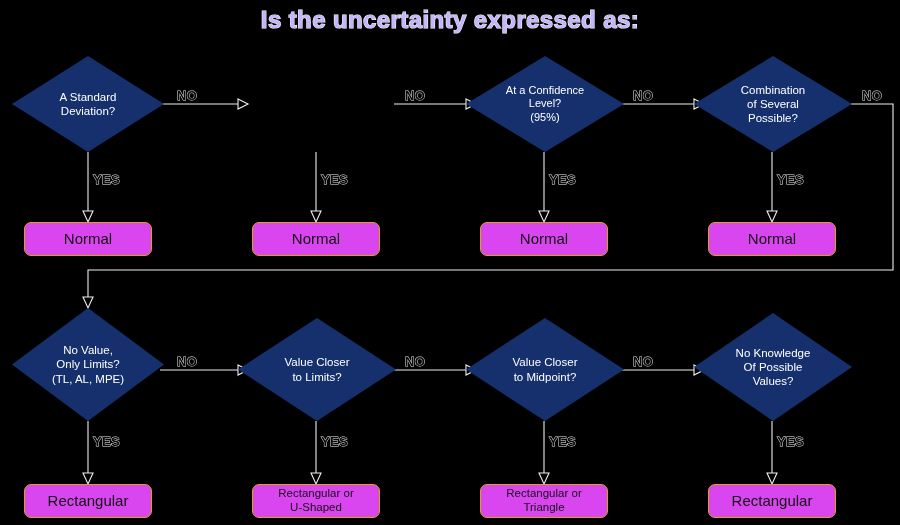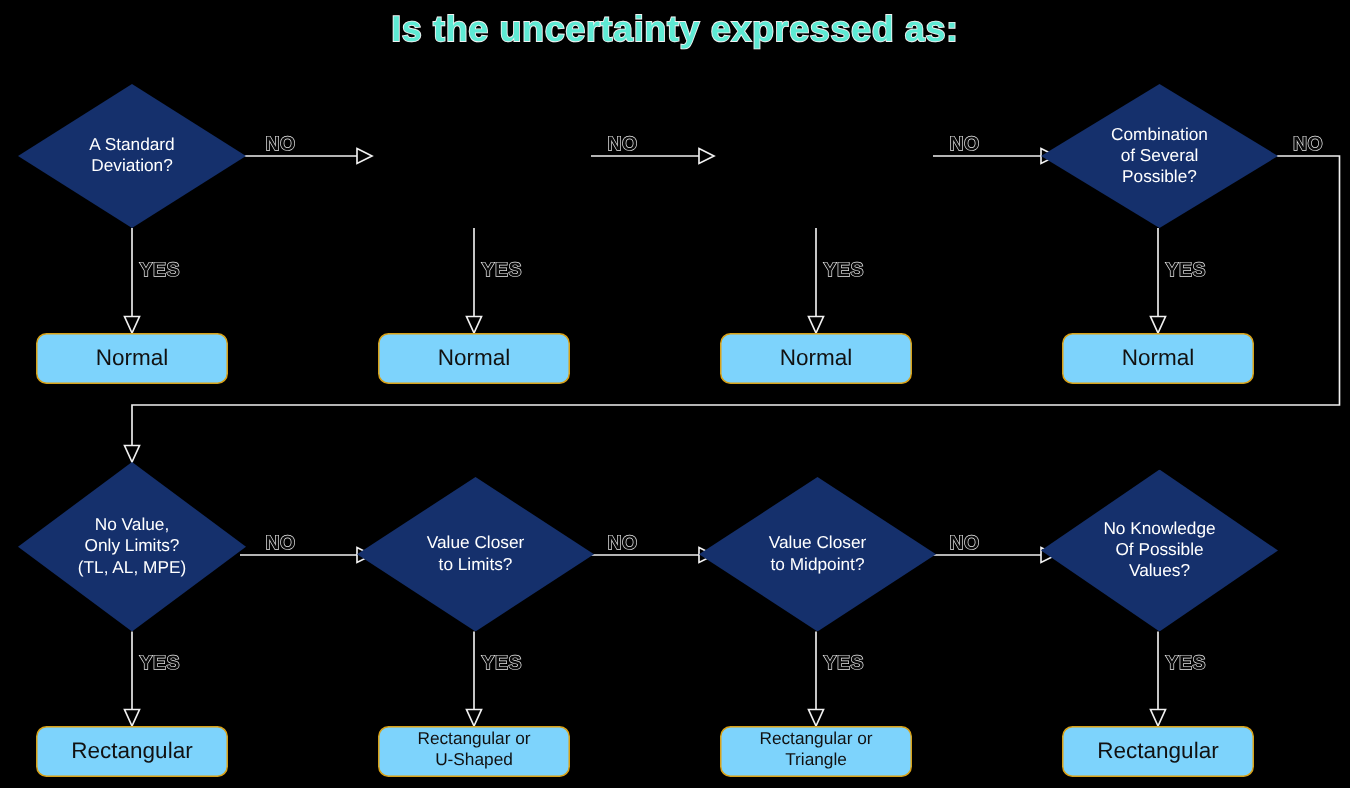--- a/index.html
+++ b/index.html
@@ -23,21 +23,21 @@
   
   .title {
     position: absolute;
     left: 0;
     top: 6px;
     width: 900px;
     text-align: center;
     font-size: 24px;
     font-weight: bold;
     letter-spacing: 0.4px;
-    color: #5eead4;
+    color: #c4b5fd;
     -webkit-text-stroke: 1.2px #f2f2f2;
     paint-order: stroke fill;
     white-space: nowrap;
   }
   
   .diamond {
     position: absolute;
     background: #15306c;
     clip-path: polygon(50% 0%, 100% 50%, 50% 100%, 0% 50%);
     display: flex;
@@ -49,21 +49,21 @@
     text-align: center;
     line-height: 1.22;
     font-size: 11.5px;
     padding: 0 6px;
     white-space: pre-line;
   }
   .diamond.wide .dlabel { font-size: 11px; }
   
   .resultbox {
     position: absolute;
-    background: #7dd3fc;
+    background: #d946ef;
     border: 1.5px solid #d9a218;
     border-radius: 7px;
     display: flex;
     align-items: center;
     justify-content: center;
     box-sizing: border-box;
   }
   .resultbox .rlabel {
     color: #111111;
     text-align: center;
@@ -156,20 +156,25 @@
     <line x1="772" y1="421" x2="772" y2="473"></line>
     <polygon class="head" points="767,473 777,473 772,484"></polygon>
   </svg>
 
   <div class="diamond" style="left:12px; top:56px; width:152px; height:96px;align-items:center;">
     <div class="dlabel">A Standard
 Deviation?</div>
   </div>
 
 
+  <div class="diamond wide" style="left:466px; top:56px; width:158px; height:96px;">
+    <div class="dlabel">At a Confidence
+Level?
+(95%)</div>
+  </div>
 
   <div class="diamond" style="left:694px; top:56px; width:158px; height:96px;">
     <div class="dlabel">Combination
 of Several
 Possible?</div>
   </div>
 
   <div class="resultbox" style="left:24px; top:222px; width:128px; height:34px;">
     <div class="rlabel big">Normal</div>
   </div>

